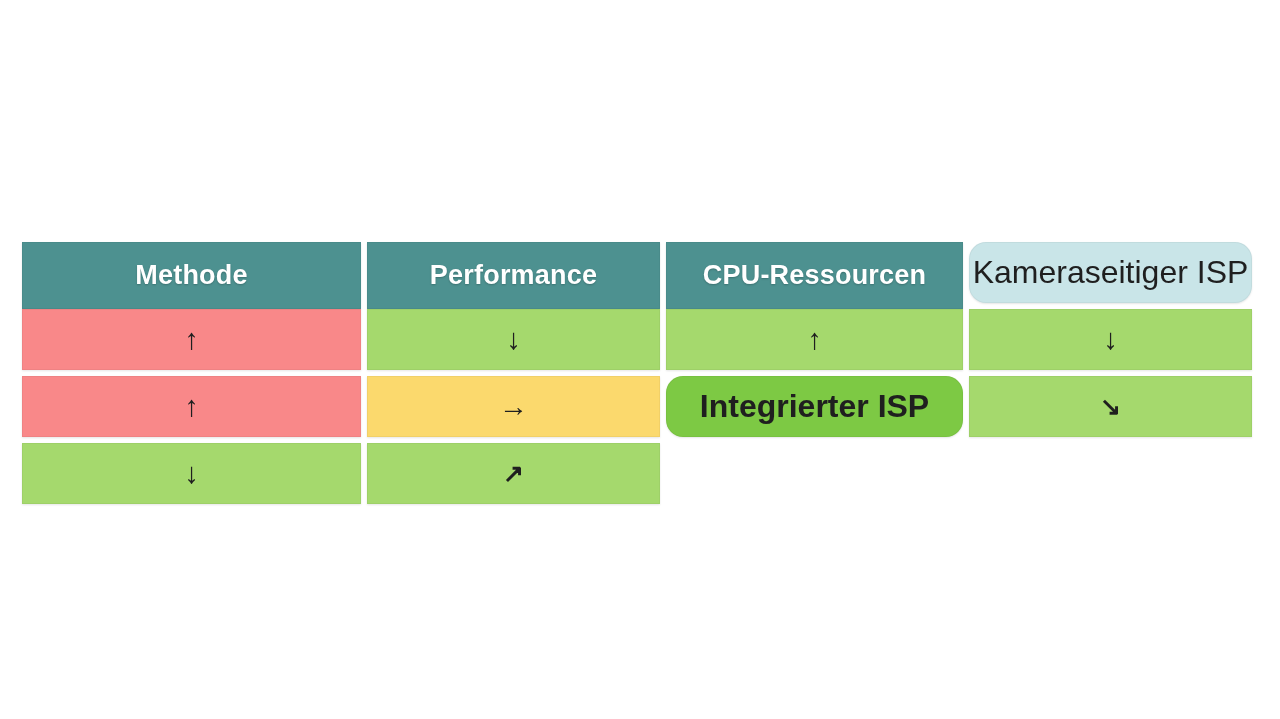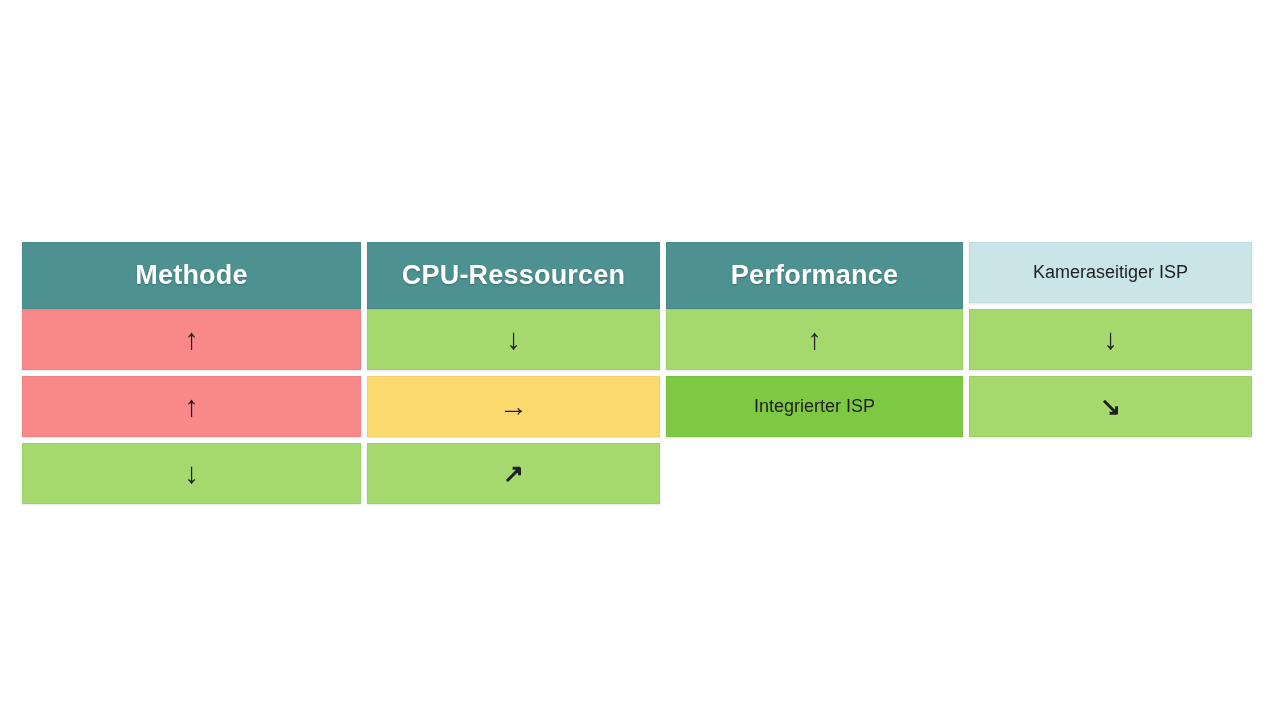--- a/index.html
+++ b/index.html
@@ -39,44 +39,45 @@
     background: var(--header-bg, #4d9190);
     color: var(--header-text, #ffffff);
     font-size: 27px;
     font-weight: bold;
     letter-spacing: 0.2px;
     text-shadow: 0 1px 2px rgba(0,0,0,0.22);
   }
   .method-cell {
     background: var(--method-bg, #c9e5e8);
     color: var(--arrow-text, #1f1f1f);
-    font-size: 18px;
+    font-size: 32px;
     font-weight: 400;
+    border-radius: 17px;
   }
   .method-cell.highlight {
     background: var(--method-highlight-bg, #7dc944);
-    font-weight: normal;
+    font-weight: bold;
   }
   .arrow-cell {
     color: var(--arrow-text, #1f1f1f);
     font-size: 29px;
     font-weight: 600;
   }
   .arrow-cell .diagonal {
     font-size: 25px;
   }
 </style>
 </head>
 <body>
 
 <div class="slide">
   <div class="comparison-table">
     <div class="cell header-cell">Methode</div>
+    <div class="cell header-cell">Performance</div>
     <div class="cell header-cell">CPU-Ressourcen</div>
-    <div class="cell header-cell">Performance</div>
 
   <div class="cell method-cell">Kameraseitiger ISP</div>
       <div class="cell arrow-cell" style="background: rgb(249, 136, 137);">
         <span class="">↑</span>
       </div>
       <div class="cell arrow-cell" style="background: rgb(165, 217, 109);">
         <span class="">↓</span>
       </div>
       <div class="cell arrow-cell" style="background: rgb(165, 217, 109);">
         <span class="">↑</span>

